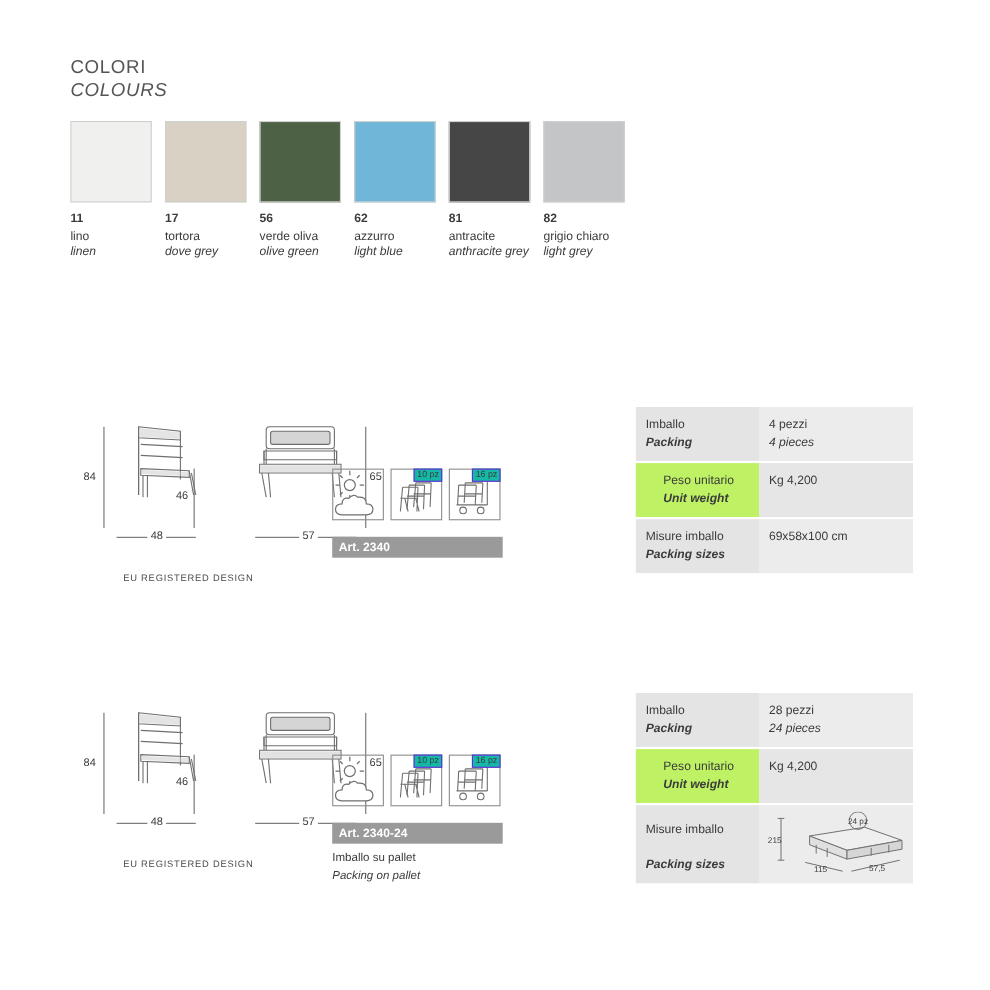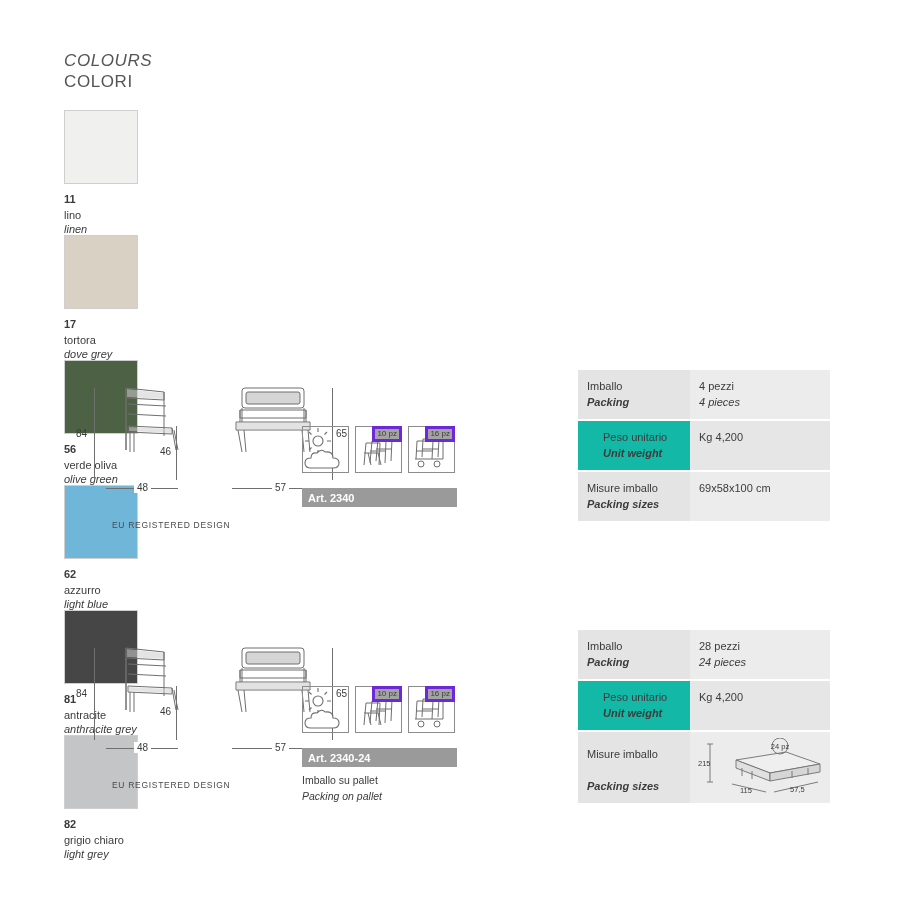--- a/index.html
+++ b/index.html
@@ -12,21 +12,21 @@
     position: relative;
     overflow: hidden;
   }
 
   
   #colours-section { position: absolute; left: 64px; top: 50px; }
   .colours-title { font-size: 17px; letter-spacing: .6px; color: #555; line-height: 21px; }
   .colours-title.it { font-style: normal; }
   .colours-title.en { font-style: italic; }
 
-  #swatch-row { display: flex; margin-top: 18px; flex-direction: column; }
+  #swatch-row { display: flex; margin-top: 18px; }
   .swatch-col { width: 86px; }
   .swatch-chip { width: 74px; height: 74px; border: 1px solid #cfcfcf; }
   .swatch-code { font-size: 11px; font-weight: bold; color: #3b3b3b; margin-top: 9px; }
   .swatch-it { font-size: 11px; color: #3b3b3b; margin-top: 4px; }
   .swatch-en { font-size: 11px; color: #3b3b3b; font-style: italic; margin-top: 2px; }
 
   
   .product-block { position: absolute; left: 0; width: 900px; }
   #block-1 { top: 370px; }
   #block-2 { top: 630px; }
@@ -34,50 +34,50 @@
   
   .drawings { position: absolute; left: 64px; top: 0; width: 480px; height: 170px; }
 
   .dimline { position: absolute; background: #6f6f6f; }
   .dimtext { position: absolute; font-size: 10px; color: #3b3b3b; }
   .design-note { position: absolute; font-size: 8.5px; letter-spacing: .7px; color: #4a4a4a; }
 
   
   .icon-strip { position: absolute; left: 0; top: 56px; width: 155px; height: 58px; display: flex; gap: 6px; }
   .icon-box { width: 47px; height: 47px; border: 1px solid #8c8c8c; position: relative; }
-  .pz-label { position: absolute; top: -1px; right: -1px; font-size: 8px; background: #a3a3a3; border: 3px solid #6d28d9; padding: 0 2px; line-height: 10px; }
+  .pz-label { position: absolute; top: -1px; right: -1px; font-size: 8px; background: #14b8a6; border: 1px solid #6d28d9; padding: 0 2px; line-height: 10px; }
 
   .art-bar {
     position: absolute; left: 0; top: 118px; width: 155px; height: 19px;
     background: #9a9a9a; color: #fff; font-size: 11px; font-weight: bold;
     display: flex; align-items: center; padding-left: 6px;
   }
   .pallet-note-it { position: absolute; left: 0; top: 144px; font-size: 10.5px; color: #3b3b3b; }
   .pallet-note-en { position: absolute; left: 0; top: 160px; font-size: 10.5px; color: #3b3b3b; font-style: italic; }
 
   
   .spec-table { position: absolute; left: 578px; top: 0; width: 252px; }
   .spec-row { display: flex; width: 252px; }
   .spec-label { width: 112px; padding: 8px 9px 9px 9px; background: #e4e4e4; }
   .spec-value { width: 140px; padding: 8px 9px 9px 9px; background: #ececec; }
-  .spec-row.alt .spec-label { background: #14b8a6; padding-left: 25px; }
+  .spec-row.alt .spec-label { background: #bef264; padding-left: 25px; }
   .spec-row.alt .spec-value { background: #e6e6e6; }
   .sp-it { font-size: 11px; color: #3b3b3b; line-height: 16px; }
   .sp-en { font-size: 11px; color: #3b3b3b; line-height: 16px; font-style: italic; }
   .sp-en.b { font-weight: bold; }
   .spec-gap { height: 2px; background: #ffffff; }
 
   .pallet-draw { position: relative; width: 140px; height: 52px; }
 </style>
 </head>
 <body>
 
 <div id="colours-section">
+  <div class="colours-title it">COLORI</div>
   <div class="colours-title en">COLOURS</div>
-  <div class="colours-title it">COLORI</div>
 
   <div id="swatch-row">
     <div class="swatch-col">
       <div class="swatch-chip" style="background:#f0f0ee"></div>
       <div class="swatch-code">11</div>
       <div class="swatch-it">lino</div>
       <div class="swatch-en">linen</div>
     </div>
     <div class="swatch-col">
       <div class="swatch-chip" style="background:#d9d2c4"></div>

